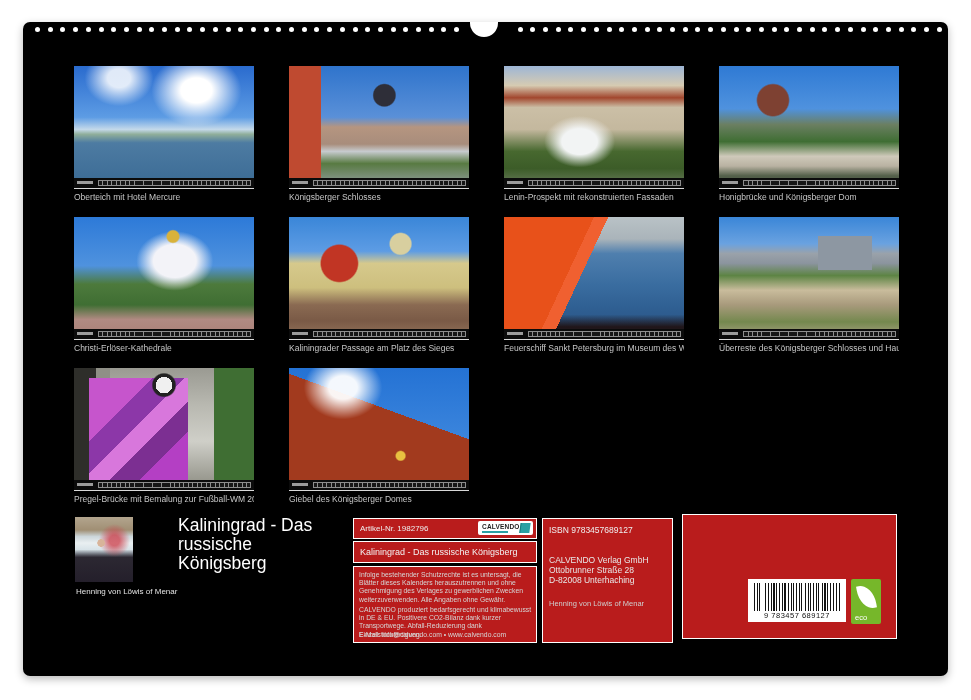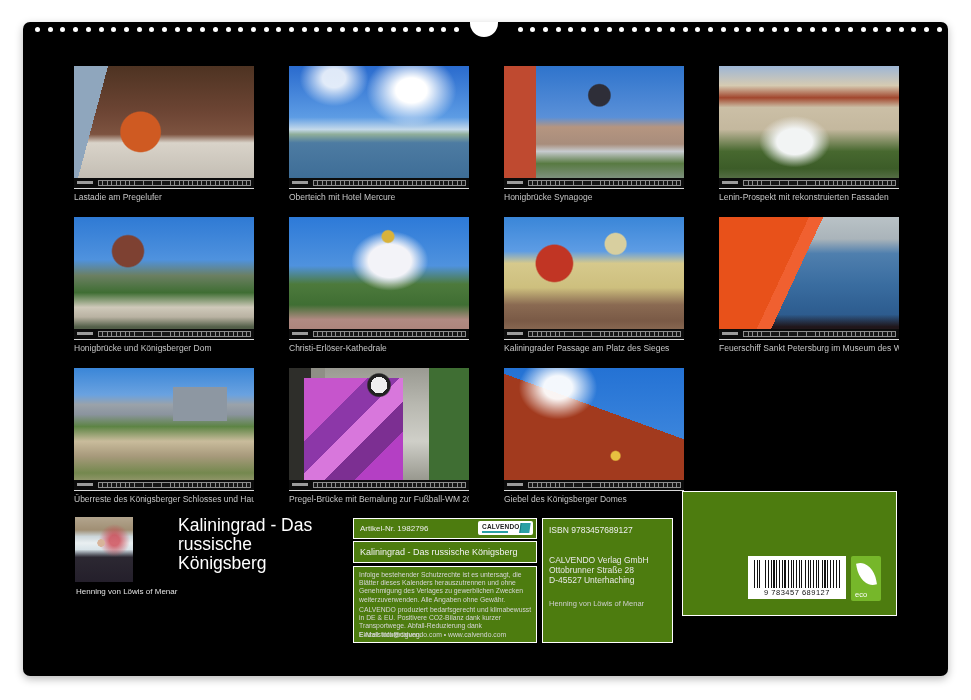--- a/index.html
+++ b/index.html
@@ -25,21 +25,21 @@
     overflow:hidden;}
 
   
   .author-photo{position:absolute;left:52px;top:495px;width:58px;height:65px;}
   .author-name{position:absolute;left:53px;top:565px;width:120px;font-size:8px;color:#e2e2e2;}
   .author-bio{position:absolute;left:53px;top:576px;width:104px;font-size:8px;line-height:9.5px;
     color:#dcdcdc;}
   .big-title{position:absolute;left:155px;top:494px;width:160px;font-size:17.5px;line-height:19px;
     color:#ffffff;}
 
-  .box{position:absolute;border:1.5px solid #ffffff;box-sizing:border-box;background:#4d7c0f;}
+  .box{position:absolute;border:1.5px solid #ffffff;box-sizing:border-box;background:#b91c1c;}
   .box-article{left:330px;top:496px;width:184px;height:21px;}
   .article-text{position:absolute;left:6px;top:5px;font-size:8px;color:#efefef;}
   .calvendo-logo{position:absolute;right:3px;top:2px;width:55px;height:14px;background:#fff;
     border-radius:2px;}
   .logo-word{position:absolute;left:4px;top:2px;font-size:6.5px;font-weight:bold;color:#1c1c1c;
     letter-spacing:.2px;}
   .logo-tagline{position:absolute;left:4px;bottom:2px;width:26px;height:2px;background:#2aa0a4;}
   .logo-icon{position:absolute;right:3px;top:2px;width:9px;height:10px;background:#2aa0a4;
     transform:skewX(-8deg);border-left:1.5px solid #177a7e;}
   .box-title{left:330px;top:519px;width:184px;height:22px;}
@@ -48,21 +48,21 @@
   .legal{position:absolute;left:5px;right:4px;font-size:6.8px;line-height:8.2px;color:#d6d6d6;}
   .legal-1{top:4px;}
   .legal-2{top:39px;}
   .email-line{position:absolute;left:5px;bottom:4px;font-size:6.8px;color:#d6d6d6;}
 
   .box-isbn{left:519px;top:496px;width:131px;height:125px;}
   .isbn-text{position:absolute;left:6px;top:6px;font-size:8.5px;color:#efefef;}
   .publisher{position:absolute;left:6px;top:36px;font-size:8.5px;line-height:10px;color:#e8e8e8;}
   .pub-author{position:absolute;left:6px;top:80px;font-size:7.5px;color:#cfcfcf;}
 
-  .box-barcode{left:659px;top:469px;width:215px;height:125px;}
+  .box-barcode{left:659px;top:492px;width:215px;height:125px;}
   .barcode{position:absolute;left:65px;top:64px;width:98px;height:43px;background:#ffffff;}
   .bars{position:absolute;left:6px;right:6px;top:4px;height:28px;
     background:repeating-linear-gradient(90deg,#111 0 1px,#fff 1px 2.5px,#111 2.5px 4px,
     #fff 4px 5px,#111 5px 6px,#fff 6px 8.5px);}
   .bc-digits{position:absolute;left:0;right:0;bottom:2px;text-align:center;font-size:7.5px;
     color:#111;letter-spacing:.5px;}
   .eco{position:absolute;left:168px;top:64px;width:30px;height:45px;background:#76b72a;
     border-radius:2px;}
   .leaf{position:absolute;left:7px;top:6px;width:17px;height:24px;background:#ffffff;
     border-radius:0 85% 0 85%;transform:rotate(-10deg);}
@@ -139,48 +139,39 @@
         <div class="hole" style="left: 850.2px;"></div>
         <div class="hole" style="left: 862.9px;"></div>
         <div class="hole" style="left: 875.6px;"></div>
         <div class="hole" style="left: 888.3px;"></div>
         <div class="hole" style="left: 901px;"></div>
         <div class="hole" style="left: 913.7px;"></div>
       </div>
     <div class="notch"></div>
 
     <div class="grid" id="thumb-grid">
-      <figure class="thumb">
-        <div class="photo" style="background: radial-gradient(circle at 37% 54%, rgb(207, 90, 34) 0px, rgb(207, 90, 34) 15%, rgba(0, 0, 0, 0) 16%), linear-gradient(105deg, rgb(143, 166, 189) 0px, rgb(143, 166, 189) 16%, rgba(0, 0, 0, 0) 16%), linear-gradient(rgb(78, 51, 34) 0%, rgb(109, 69, 52) 38%, rgb(125, 83, 64) 56%, rgb(217, 211, 201) 63%, rgb(189, 184, 174) 100%);">
-          <div class="mini-strip">
-            <span class="mini-label"></span>
-            <span class="mini-days"></span>
-          </div>
-        </div>
-        <figcaption class="caption">Lastadie am Pregelufer</figcaption>
-      </figure>
 
       <figure class="thumb">
         <div class="photo" style="background: radial-gradient(at 68% 20%, rgb(255, 255, 255) 0px, rgb(255, 255, 255) 9%, rgba(255, 255, 255, 0) 26%), radial-gradient(at 25% 10%, rgba(255, 255, 255, 0.85) 0px, rgba(255, 255, 255, 0.85) 6%, rgba(255, 255, 255, 0) 18%), linear-gradient(rgb(42, 107, 206) 0%, rgb(93, 156, 228) 42%, rgb(196, 217, 234) 52%, rgb(143, 174, 154) 56%, rgb(77, 123, 162) 63%, rgb(58, 106, 148) 100%);">
           <div class="mini-strip">
             <span class="mini-label"></span>
             <span class="mini-days"></span>
           </div>
         </div>
         <figcaption class="caption">Oberteich mit Hotel Mercure</figcaption>
       </figure>
 
       <figure class="thumb">
         <div class="photo" style="background: radial-gradient(circle at 53% 24%, rgb(46, 46, 56) 0px, rgb(46, 46, 56) 8%, rgba(0, 0, 0, 0) 9%), linear-gradient(90deg, rgb(191, 74, 48) 0px, rgb(191, 74, 48) 18%, rgba(0, 0, 0, 0) 18%), linear-gradient(rgb(47, 116, 204) 0%, rgb(90, 144, 216) 42%, rgb(181, 149, 128) 50%, rgb(168, 141, 124) 64%, rgb(199, 203, 206) 70%, rgb(88, 122, 66) 80%, rgb(152, 160, 166) 100%);">
           <div class="mini-strip">
             <span class="mini-label"></span>
             <span class="mini-days"></span>
           </div>
         </div>
-        <figcaption class="caption">Honigbrücke Synagoge</figcaption>
+        <figcaption class="caption">Königsberger Schlosses</figcaption>
       </figure>
 
       <figure class="thumb">
         <div class="photo" style="background: radial-gradient(at 42% 62%, rgb(242, 244, 244) 0px, rgb(242, 244, 244) 12%, rgba(255, 255, 255, 0) 24%), linear-gradient(rgb(157, 182, 214) 0%, rgb(214, 203, 178) 16%, rgb(162, 71, 46) 26%, rgb(203, 191, 166) 34%, rgb(196, 184, 158) 52%, rgb(71, 104, 47) 70%, rgb(60, 92, 40) 84%, rgb(111, 127, 98) 100%);">
           <div class="mini-strip">
             <span class="mini-label"></span>
             <span class="mini-days"></span>
           </div>
         </div>
         <figcaption class="caption">Lenin-Prospekt mit rekonstruierten Fassaden</figcaption>
@@ -279,21 +270,21 @@
       <div class="legal legal-1">Infolge bestehender Schutzrechte ist es untersagt, die Blätter dieses Kalenders herauszutrennen und ohne Genehmigung des Verlages zu gewerblichen Zwecken weiterzuverwenden. Alle Angaben ohne Gewähr.</div>
       <div class="legal legal-2">CALVENDO produziert bedarfsgerecht und klimabewusst in DE &amp; EU. Positivere CO2-Bilanz dank kurzer Transportwege. Abfall-Reduzierung dank Einzelstückfertigung.</div>
       <div class="email-line">E-Mail: info@calvendo.com • www.calvendo.com</div>
     </div>
 
     <div class="box box-isbn">
       <div class="isbn-text">ISBN 9783457689127</div>
       <div class="publisher">
         <div>CALVENDO Verlag GmbH</div>
         <div>Ottobrunner Straße 28</div>
-        <div>D-45527 Unterhaching</div>
+        <div>D-82008 Unterhaching</div>
       </div>
       <div class="pub-author">Henning von Löwis of Menar</div>
     </div>
 
     <div class="box box-barcode">
       <div class="barcode">
         <div class="bars"></div>
         <div class="bc-digits">9 783457 689127</div>
       </div>
       <div class="eco">

